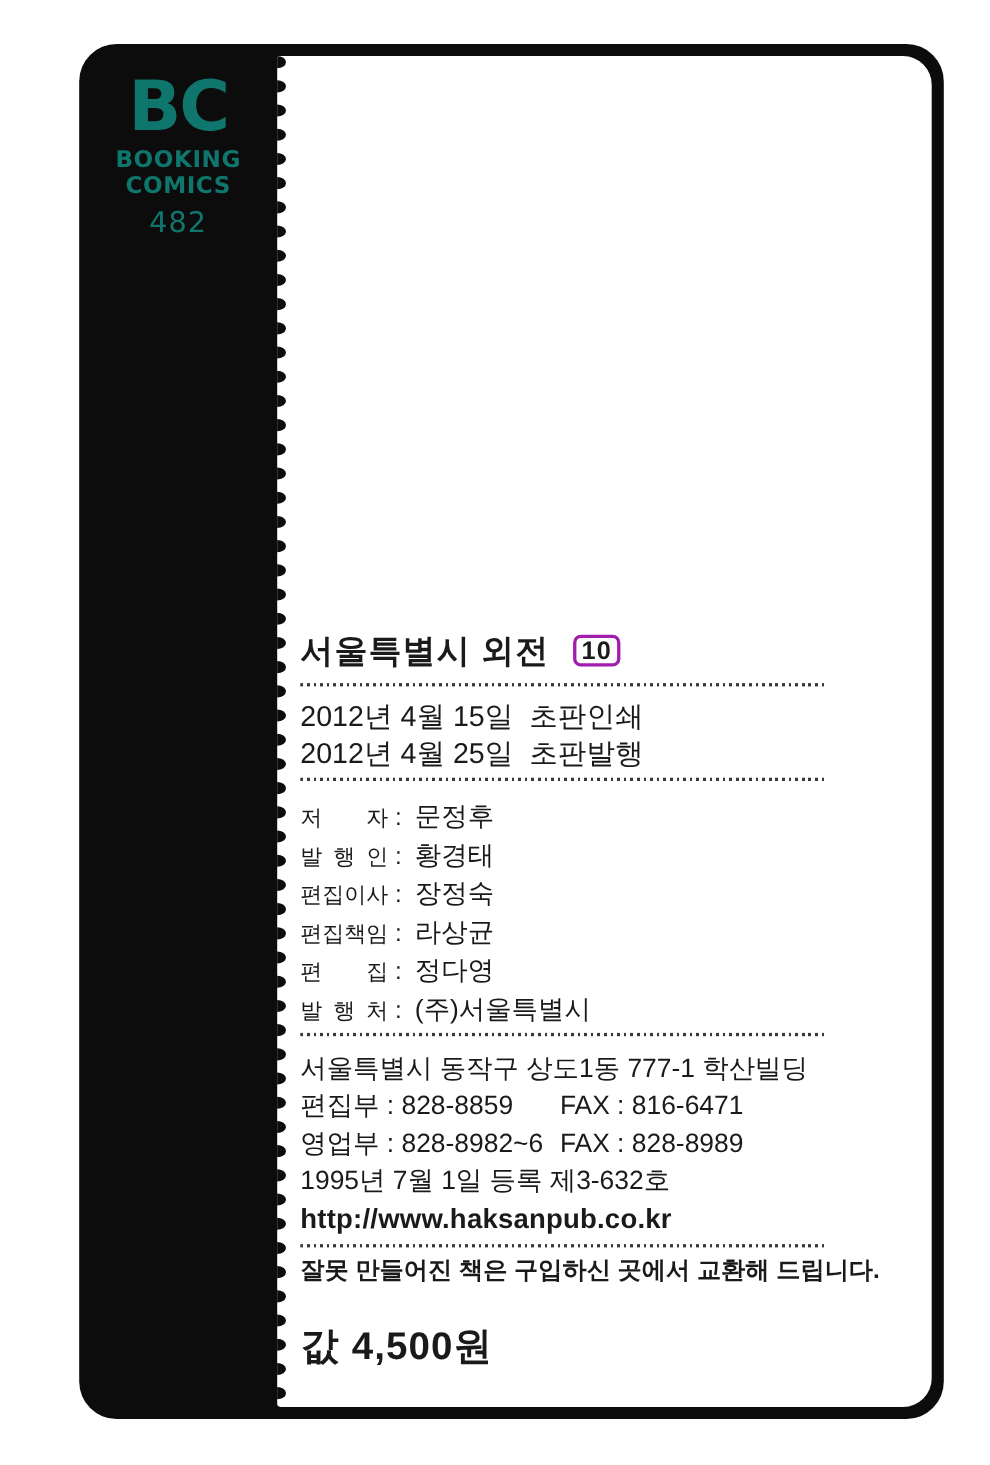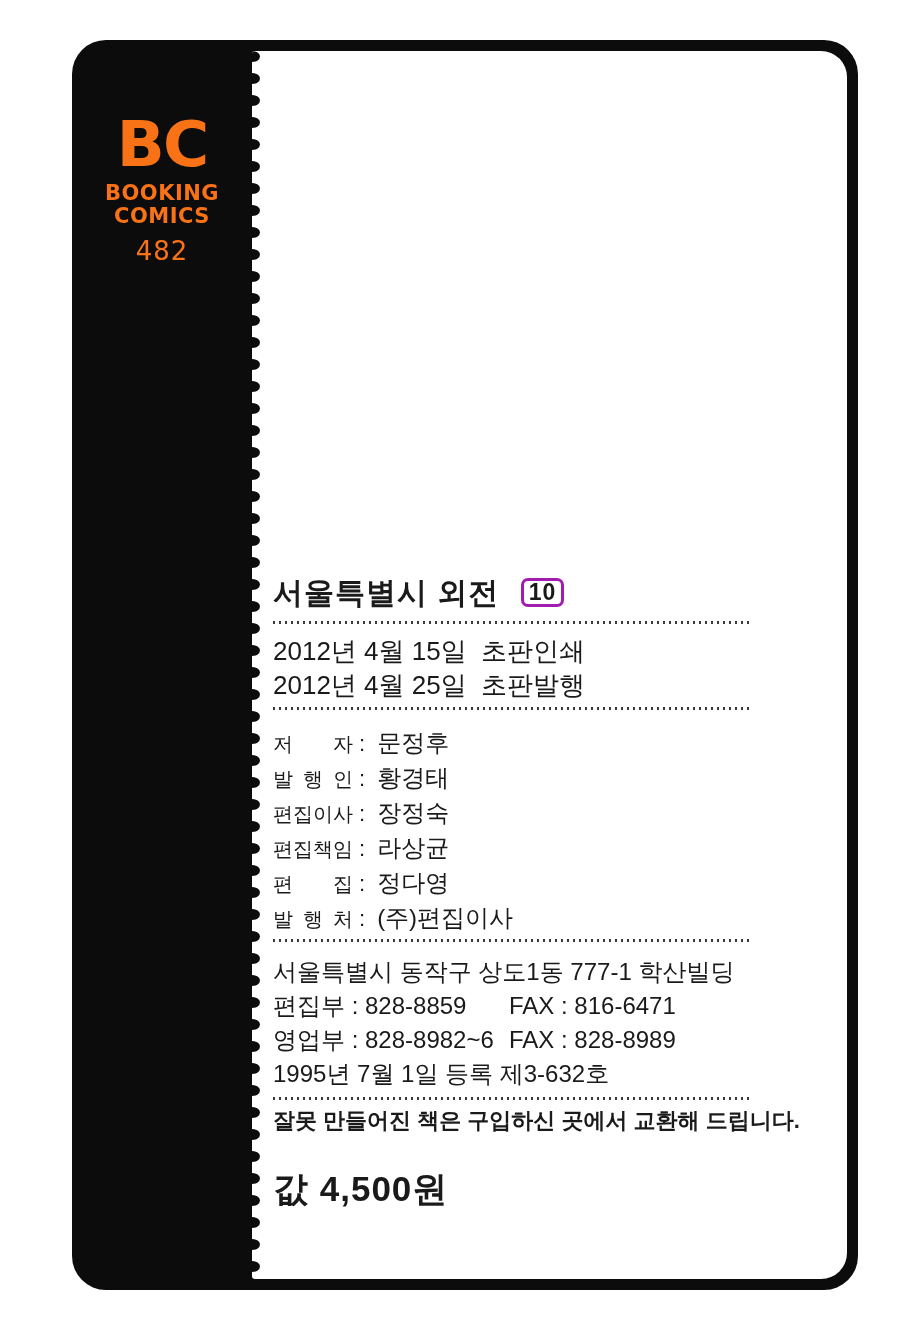--- a/index.html
+++ b/index.html
@@ -18,23 +18,23 @@
     width: 786px; height: 1250px;
     background: #0c0c0c;
     border-radius: 34px;
   }
 
   
   .sidebar {
     position: absolute;
     left: 0; top: 0;
     width: 180px; height: 100%;
-    color: #f97316;
+    color: #0f766e;
     text-align: center;
-    padding-top: 76px;
+    padding-top: 28px;
   }
   .logo-bc {
     font-family: "DejaVu Sans", sans-serif;
     font-size: 63px;
     font-weight: 700;
     letter-spacing: -2px;
     line-height: 58px;
   }
   .logo-line {
     font-family: "DejaVu Sans", sans-serif;
@@ -207,37 +207,38 @@
           <span class="credit-value">라상균</span>
         </div>
         <div class="credit-row">
           <span class="credit-label">편 집</span>
           <span class="credit-colon">:</span>
           <span class="credit-value">정다영</span>
         </div>
         <div class="credit-row">
           <span class="credit-label">발 행 처</span>
           <span class="credit-colon">:</span>
-          <span class="credit-value">(주)편집이사</span>
+          <span class="credit-value">(주)서울특별시</span>
         </div>
       </div>
 
       <div class="dotted sep3"></div>
 
       <div class="address-block">
         <div class="address-line">서울특별시 동작구 상도1동 777-1 학산빌딩</div>
         <div class="address-line phone-row">
           <span class="phone-col1">편집부 : 828-8859</span>
           <span>FAX : 816-6471</span>
         </div>
         <div class="address-line phone-row">
           <span class="phone-col1">영업부 : 828-8982~6</span>
           <span>FAX : 828-8989</span>
         </div>
         <div class="address-line">1995년 7월 1일 등록 제3-632호</div>
+        <div class="address-line website">http://www.haksanpub.co.kr</div>
       </div>
 
       <div class="dotted sep4"></div>
 
       <div class="notice">잘못 만들어진 책은 구입하신 곳에서 교환해 드립니다.</div>
 
       <div class="price">값 4,500원</div>
 
     </div>
   </div>

